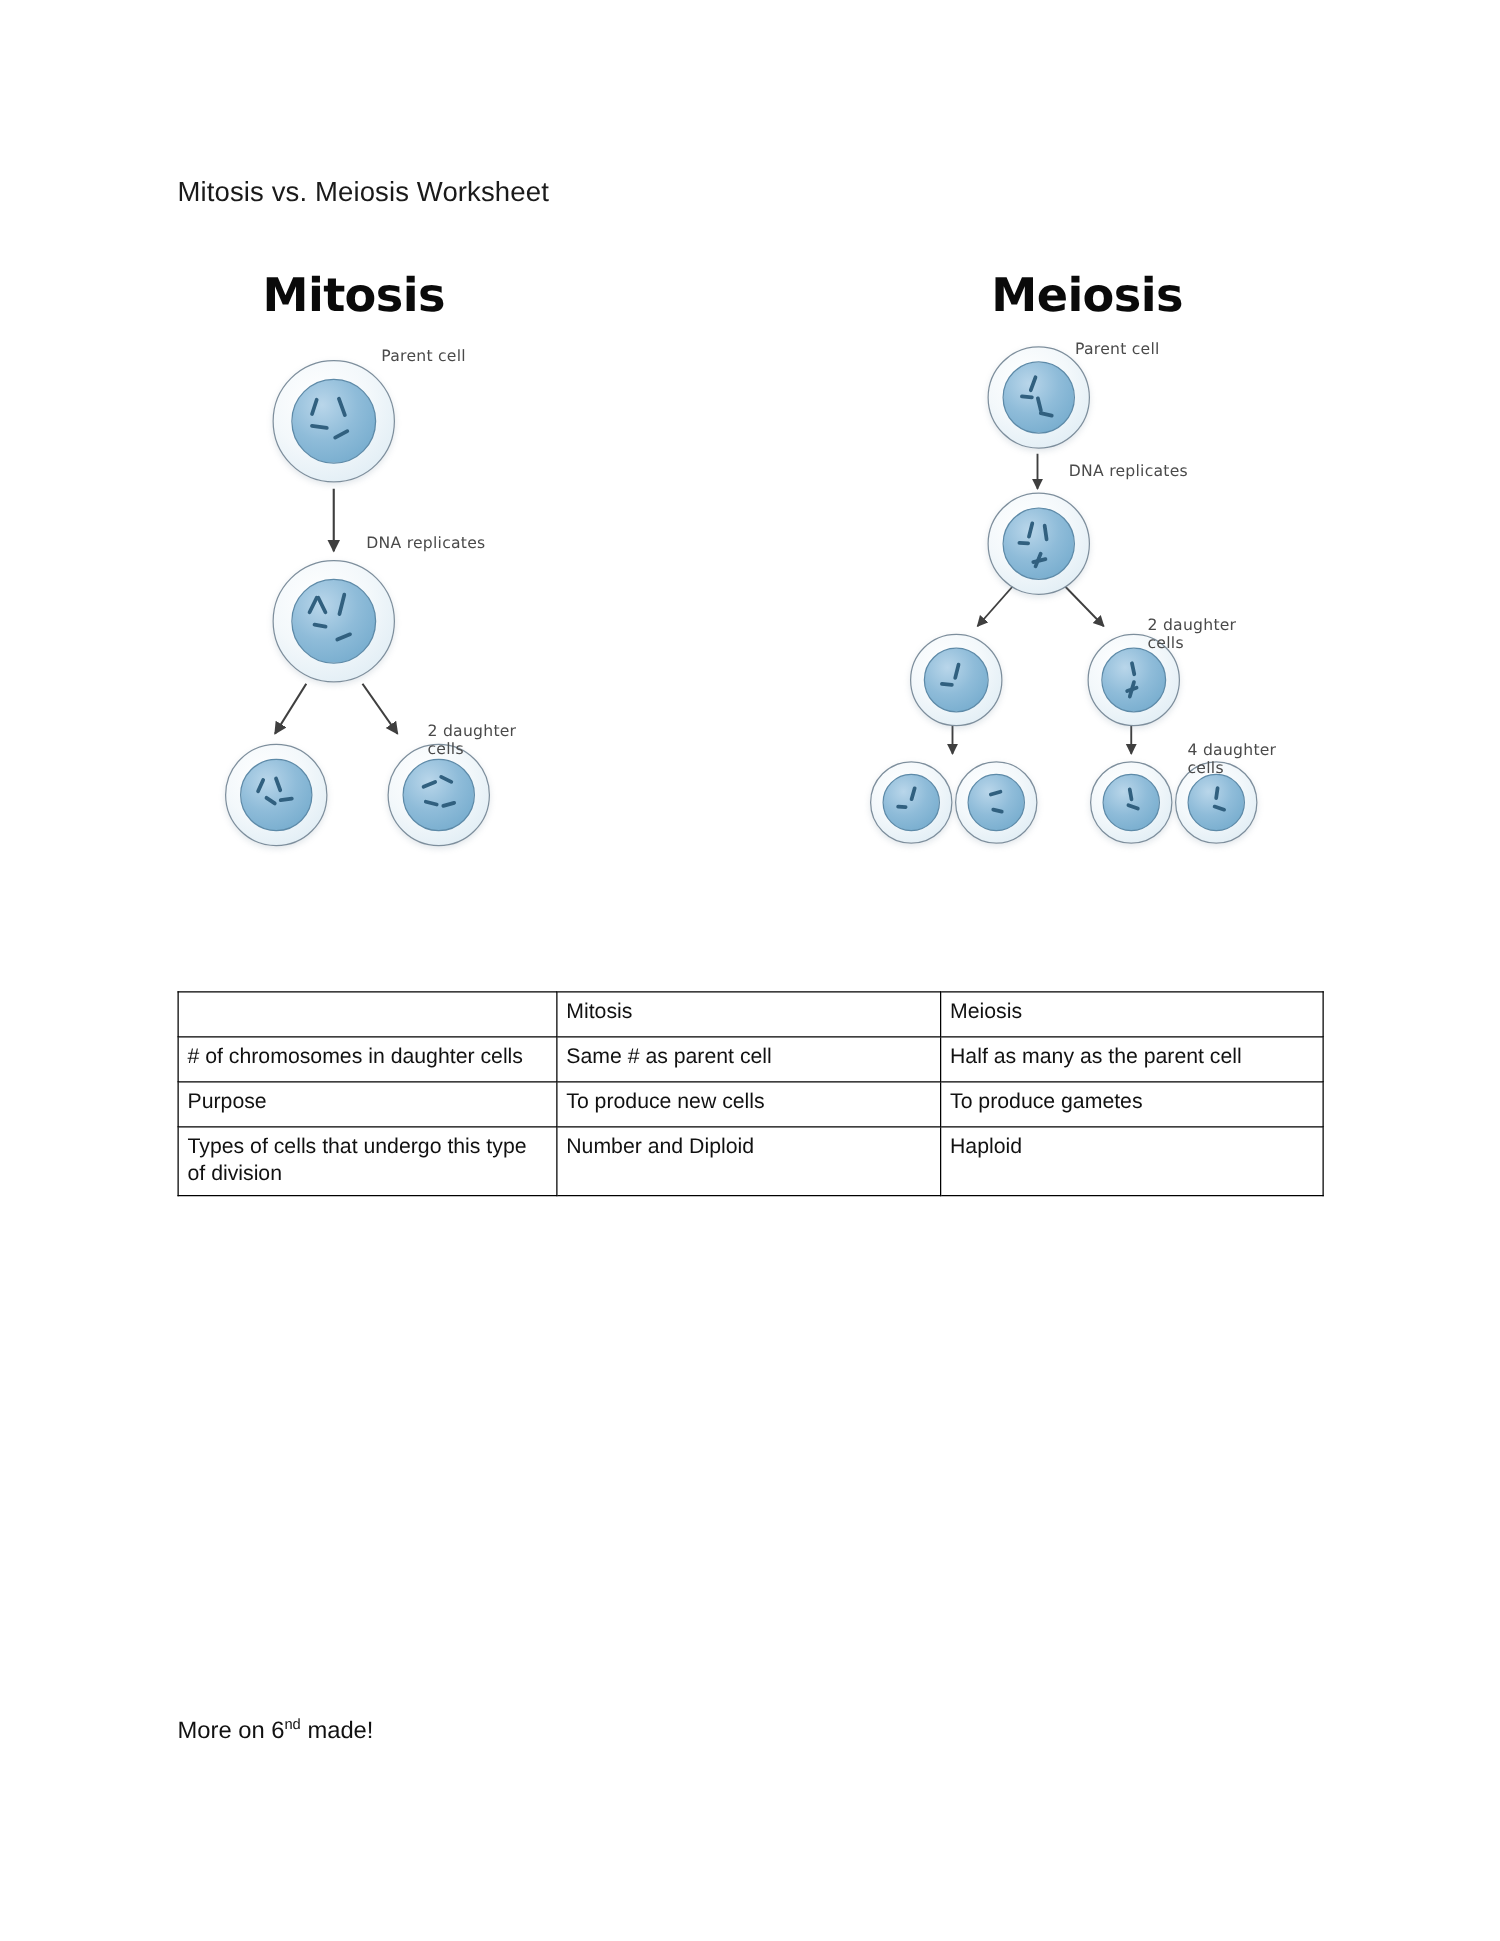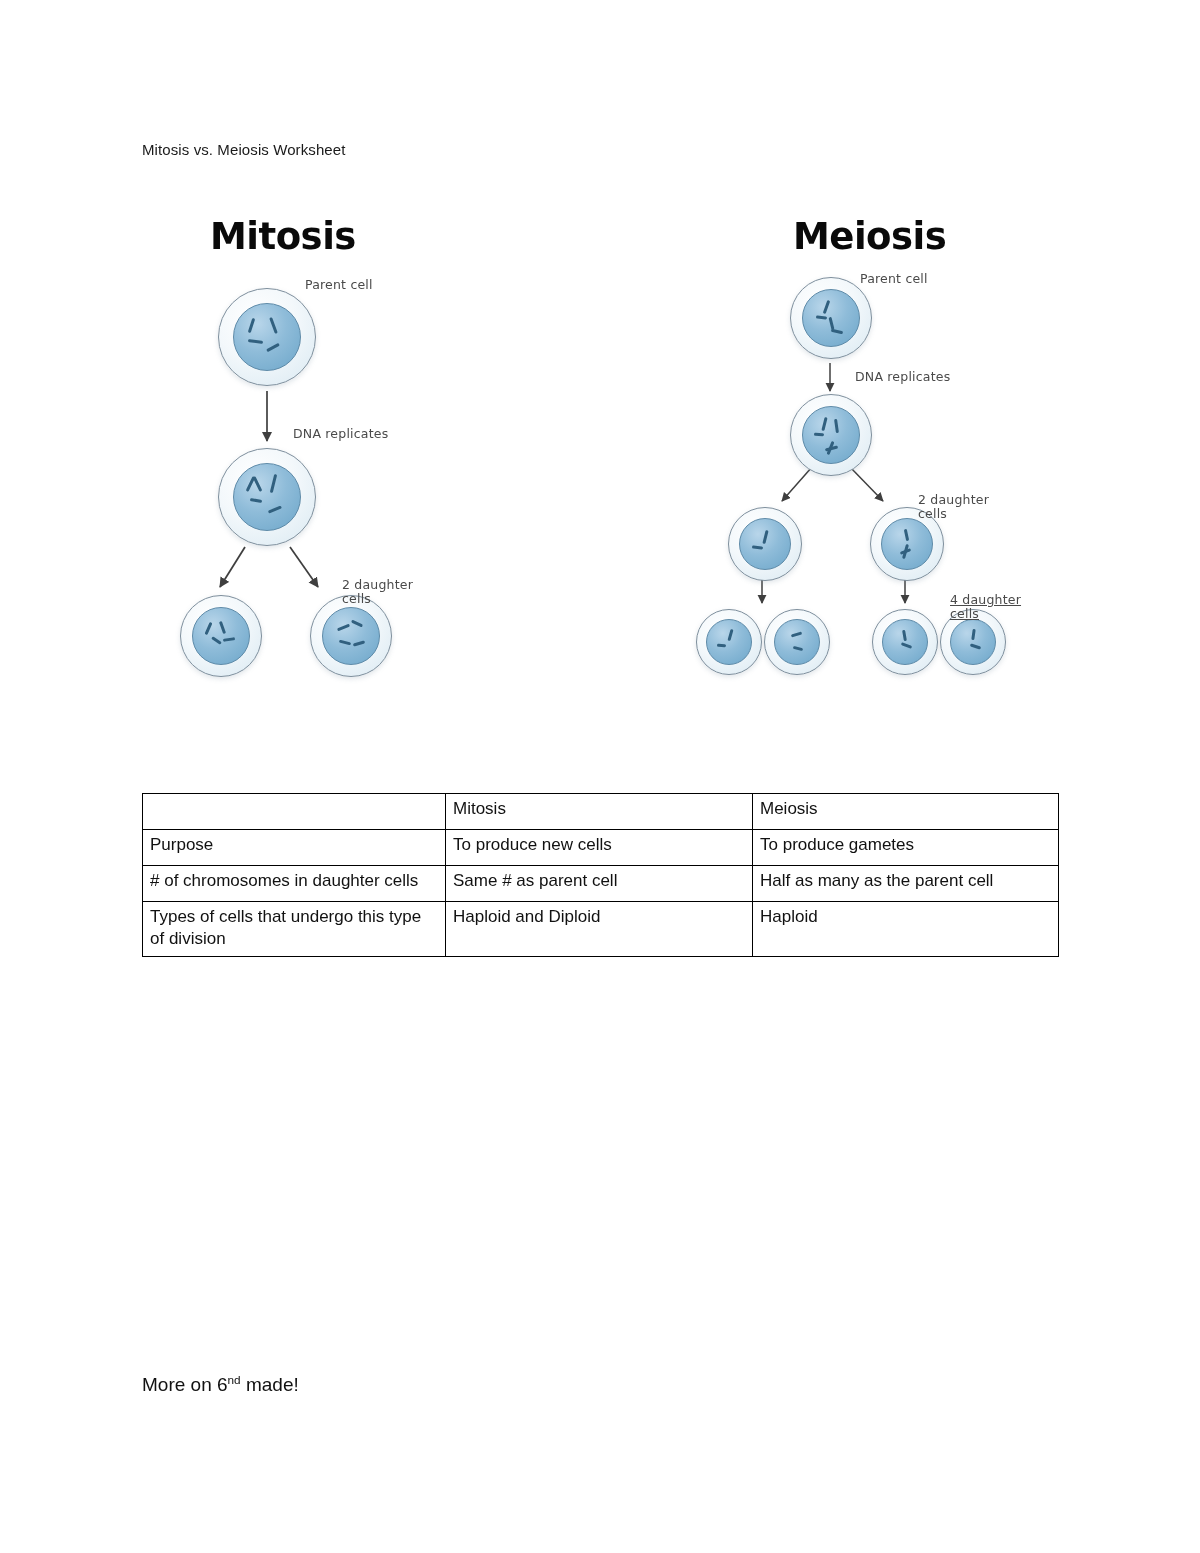--- a/index.html
+++ b/index.html
@@ -20,21 +20,21 @@
     position: absolute;
     inset: 0;
     background: #ffffff;
   }
 
   
   .doc-title {
     position: absolute;
     left: 142px;
     top: 141px;
-    font-size: 15px;
+    font-size: 22px;
     letter-spacing: 0.1px;
     color: #1a1a1a;
     white-space: nowrap;
   }
 
   
   .figure-area {
     position: absolute;
     left: 0;
     top: 205px;
@@ -285,51 +285,51 @@
           <div class="chrom" style="left:20px;top:10px;width:3px;height:11px;transform:rotate(-10deg);"></div>
           <div class="chrom" style="left:18px;top:24px;width:11px;height:3px;transform:rotate(20deg);"></div>
         </div>
       </div>
       <div class="cell" style="left:240px; top:404px; width:66px; height:66px;">
         <div class="nucleus" style="width:46px;height:46px;">
           <div class="chrom" style="left:21px;top:9px;width:3px;height:11px;transform:rotate(8deg);"></div>
           <div class="chrom" style="left:19px;top:25px;width:11px;height:3px;transform:rotate(18deg);"></div>
         </div>
       </div>
-      <div class="diag-label" style="left:250px; top:388px;text-decoration:underline;">4 daughter
+      <div class="diag-label" style="left:250px; top:388px;">4 daughter
 cells</div>
     </div>
   </div>
 
 
   <table class="chart">
     <colgroup>
         <col class="c1">
         <col class="c2">
         <col class="c3">
       </colgroup>
     <tbody>
       <tr>
         <td></td>
         <td>Mitosis</td>
         <td>Meiosis</td>
       </tr>
       <tr>
+        <td class="tall"># of chromosomes in daughter cells</td>
+        <td class="tall">Same # as parent cell</td>
+        <td class="tall">Half as many as the parent cell</td>
+      </tr>
+      <tr>
         <td>Purpose</td>
         <td>To produce new cells</td>
         <td>To produce gametes</td>
       </tr>
       <tr>
-        <td class="tall"># of chromosomes in daughter cells</td>
-        <td class="tall">Same # as parent cell</td>
-        <td class="tall">Half as many as the parent cell</td>
-      </tr>
-      <tr>
         <td class="tall">Types of cells that undergo this type of division</td>
-        <td class="tall">Haploid and Diploid</td>
+        <td class="tall">Number and Diploid</td>
         <td class="tall">Haploid</td>
       </tr>
     </tbody>
   </table>
 
   <div class="footer-note"><span>More on 6</span><sup>nd</sup><span> made!</span></div>
 
 </div>
 
 </body></html>

